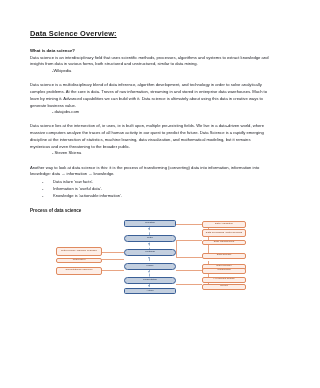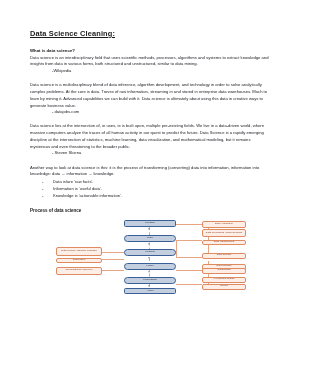--- a/index.html
+++ b/index.html
@@ -127,21 +127,21 @@
     border-left: 1.6px solid transparent;
     border-right: 1.6px solid transparent;
     border-top: 2.2px solid #7f9ec4;
   }
 </style>
 </head>
 <body>
 
 <div class="page">
 
-  <h1 class="doc-title">Data Science Cleaning:</h1>
+  <h1 class="doc-title">Data Science Overview:</h1>
 
   <div class="sub-head">What is data science?</div>
   <p class="para">Data science is an interdisciplinary field that uses scientific methods, processes, algorithms and systems to extract knowledge and insights from data in various forms, both structured and unstructured, similar to data mining.</p>
   <p class="cite">-Wikipedia</p>
 
   <div class="gap-md"></div>
 
   <p class="para">Data science is a multidisciplinary blend of data inference, algorithm development, and technology in order to solve analytically complex problems. At the core is data. Troves of raw information, streaming in and stored in enterprise data warehouses. Much to learn by mining it. Advanced capabilities we can build with it. Data science is ultimately about using this data in creative ways to generate business value.</p>
   <p class="cite">- datajobs.com</p>
 

